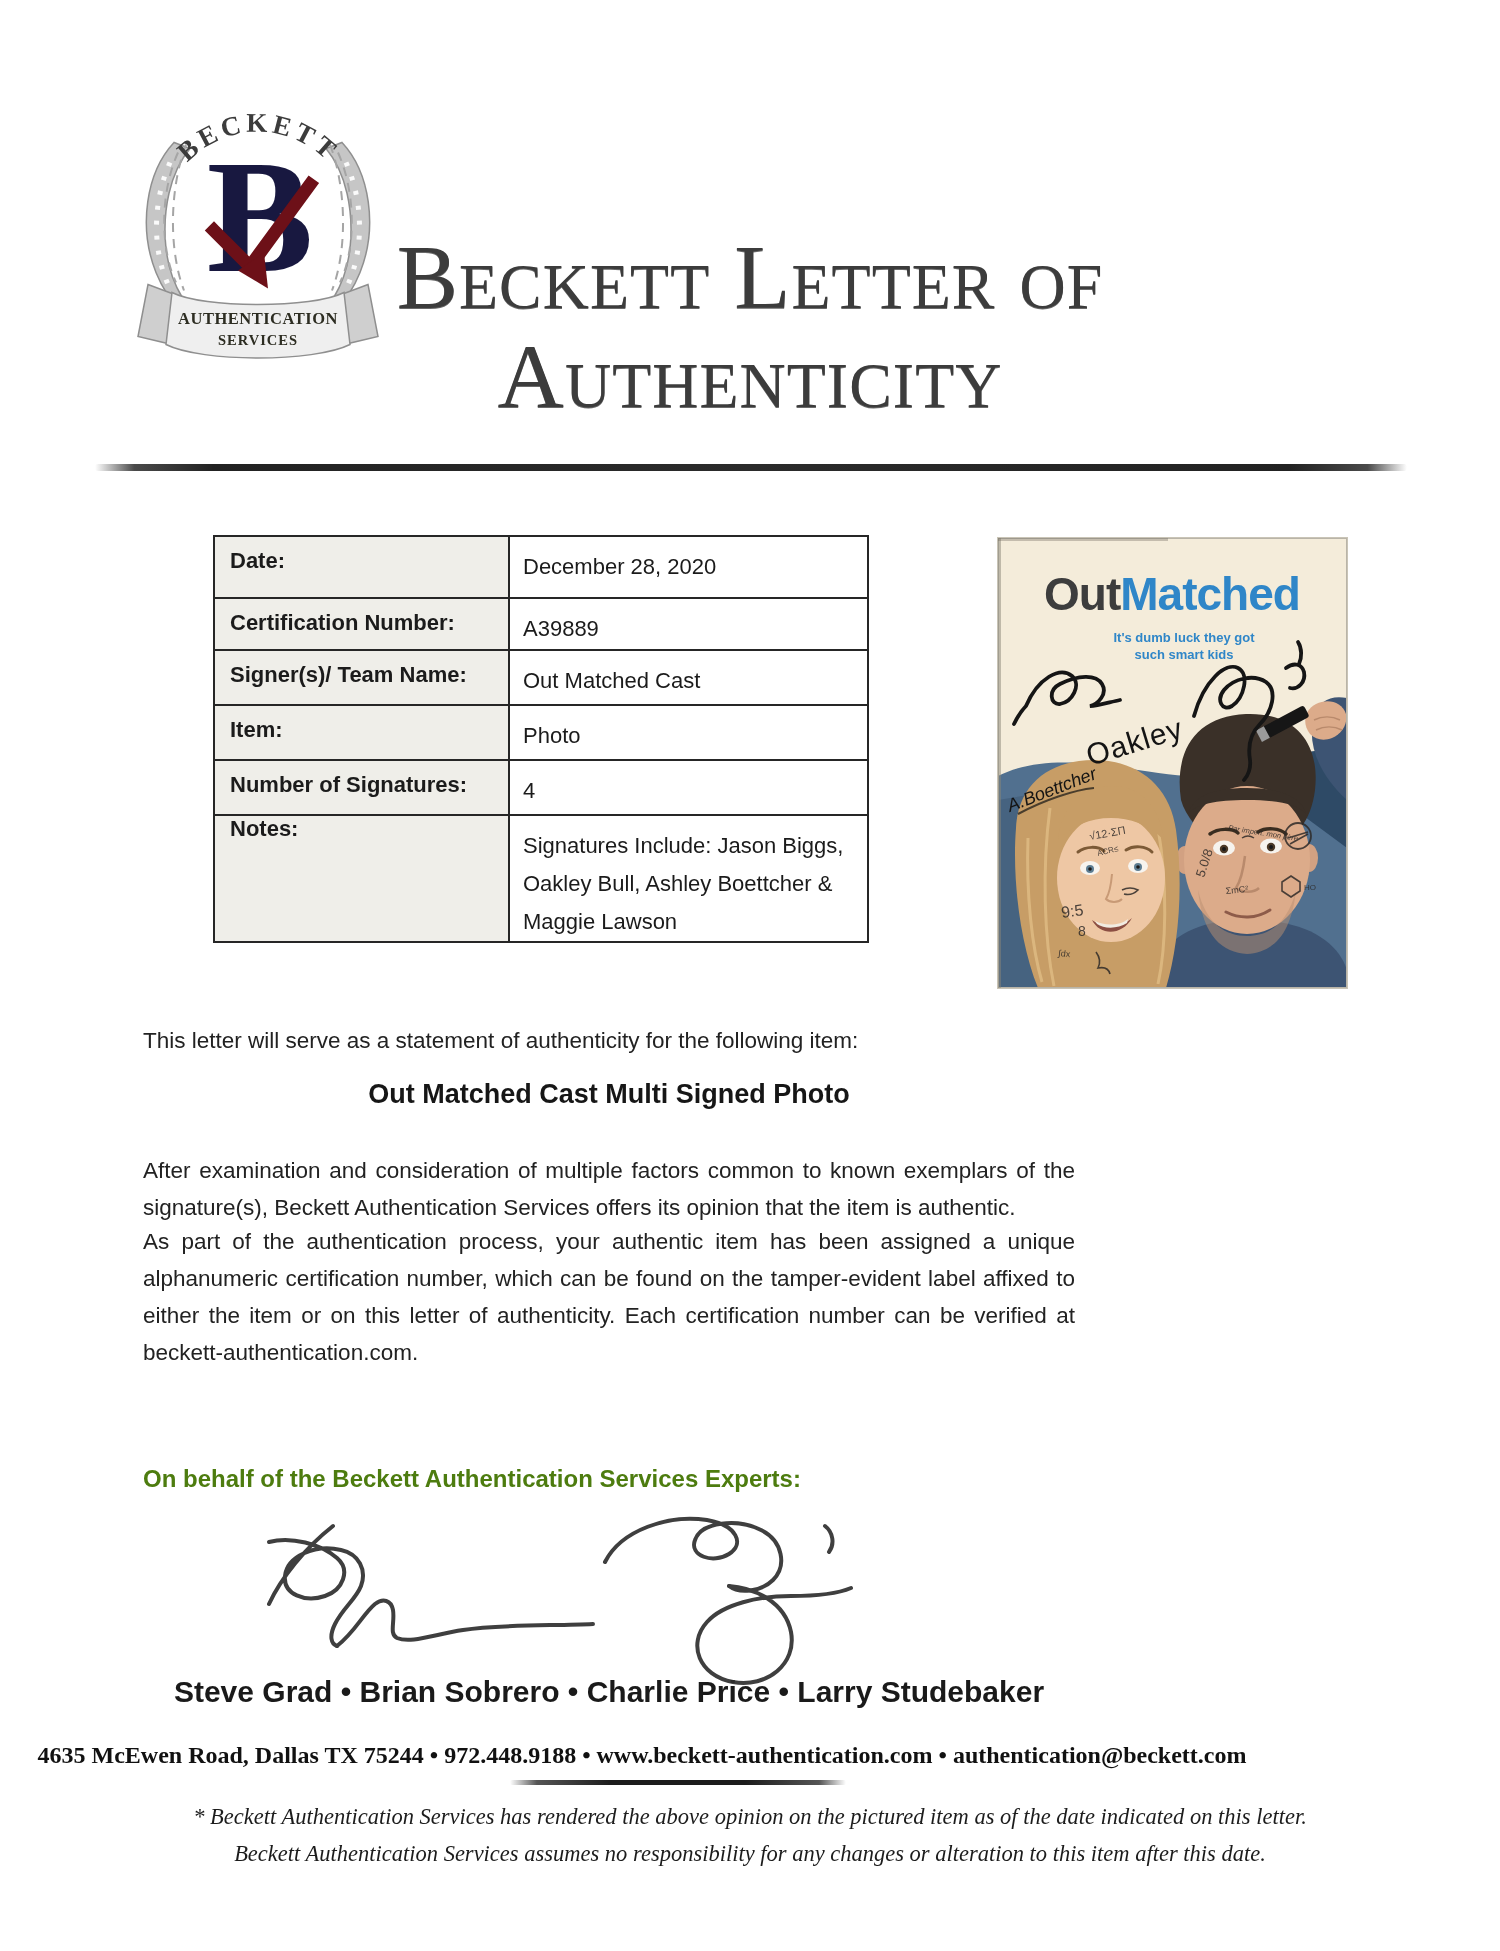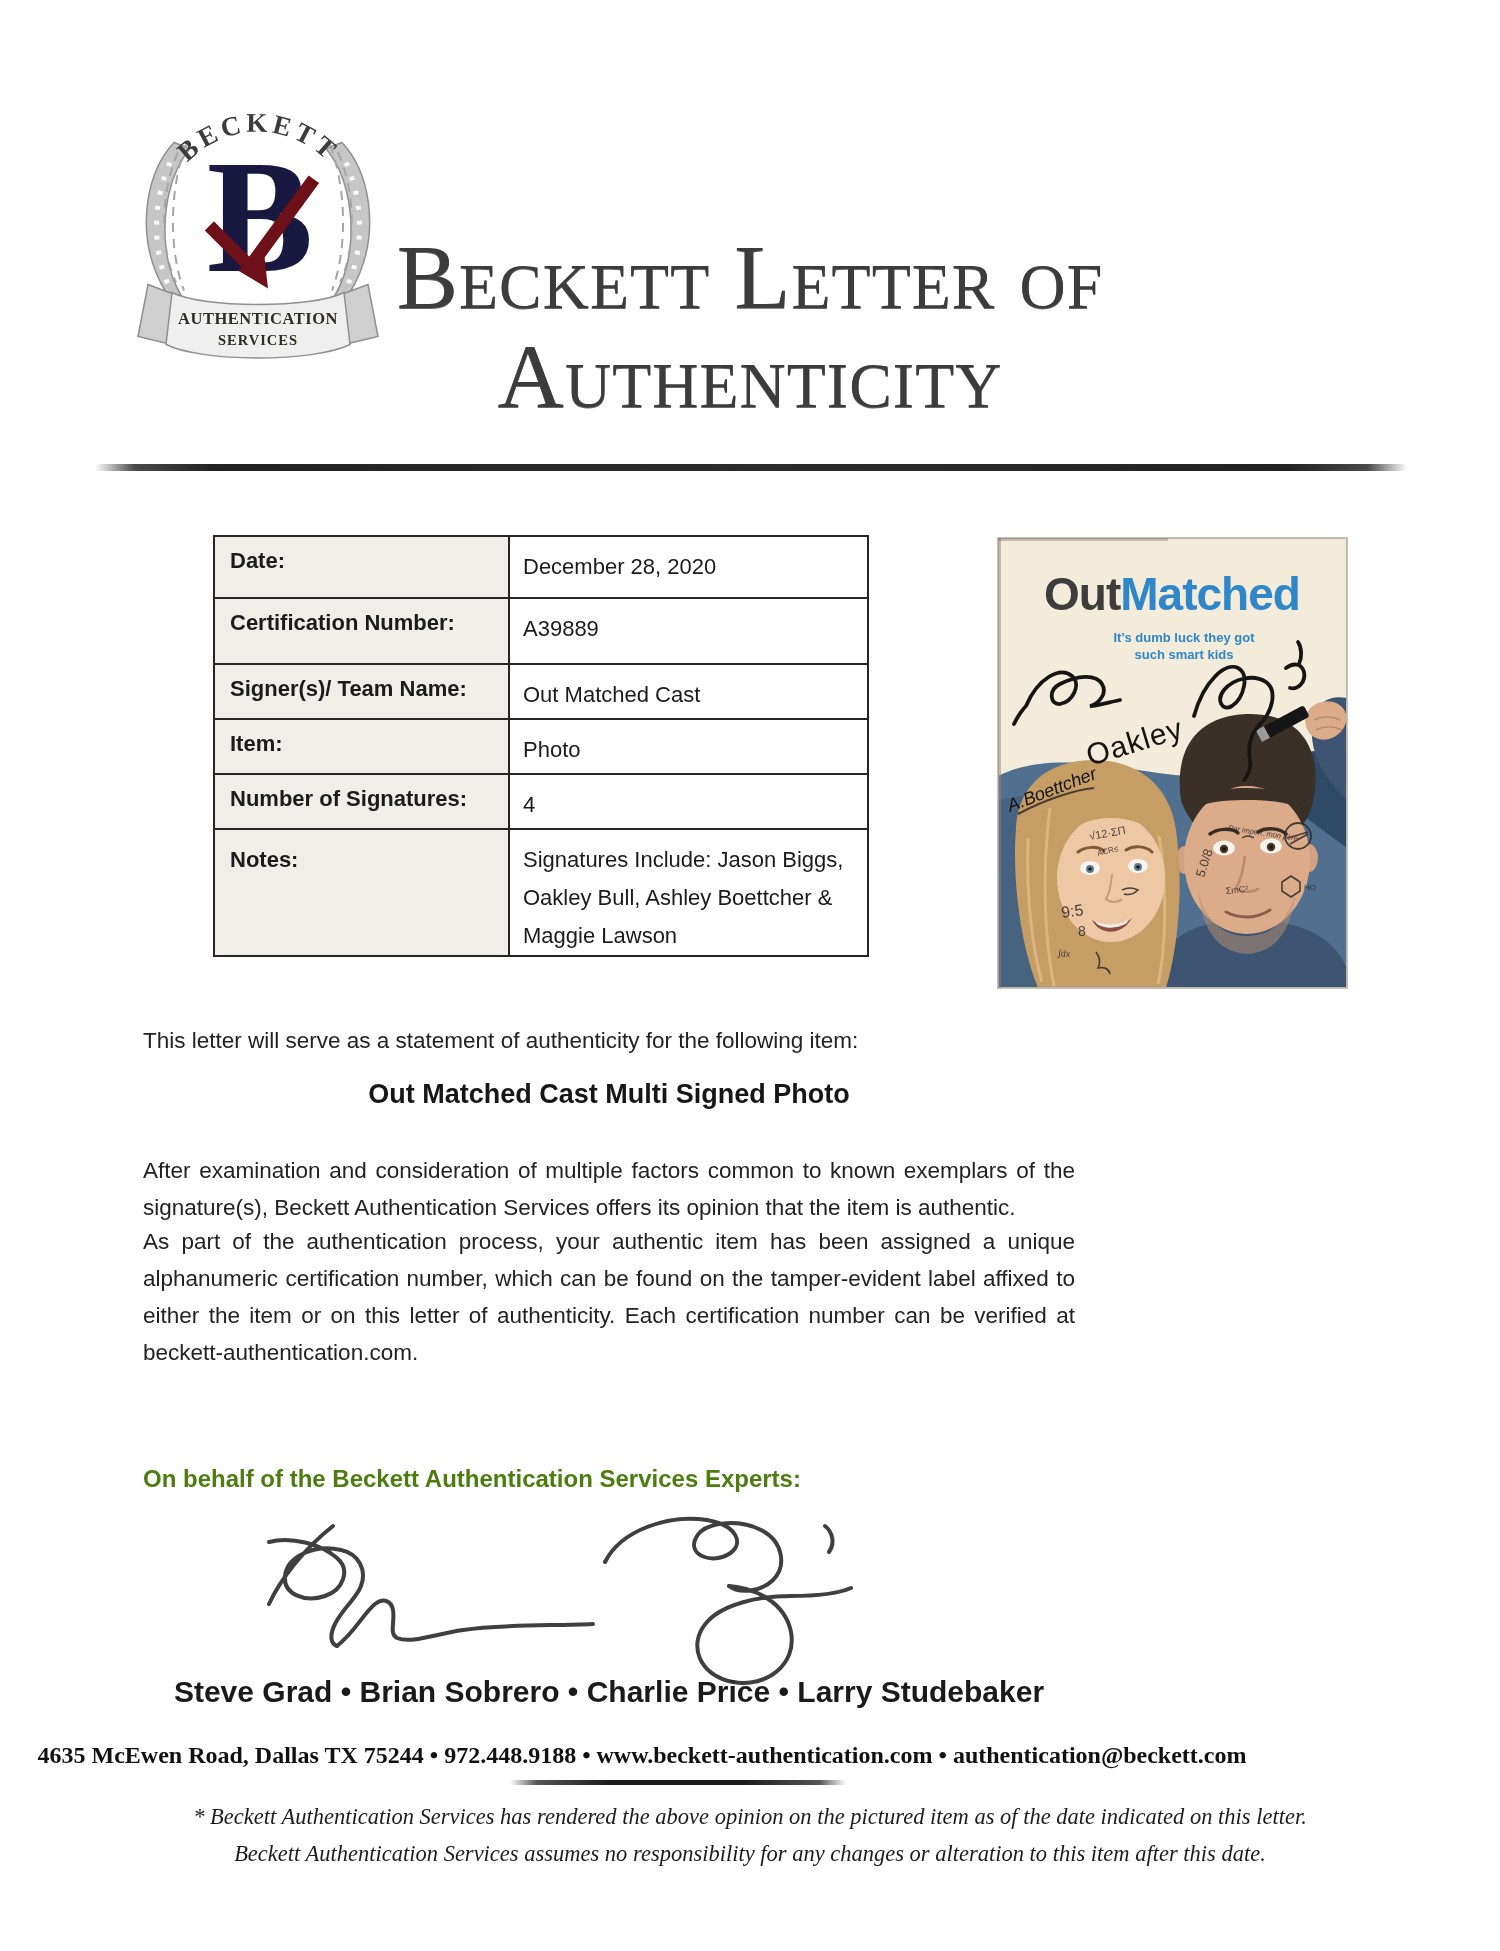--- a/index.html
+++ b/index.html
@@ -12,21 +12,21 @@
              color:#3c3c3c;font-size:92px;line-height:99px;letter-spacing:1px;font-weight:500;
              text-shadow:0 1px 0 #6a6a6a;}
   .rule-main{position:absolute;left:95px;top:464px;width:1312px;height:7px;border-radius:3px;
              background:linear-gradient(90deg,rgba(80,80,80,0) 0%,#4a4a4a 3%,#222 9%,#2b2b2b 50%,#222 91%,#4a4a4a 97%,rgba(80,80,80,0) 100%);}
   
   table.info{position:absolute;left:213px;top:535px;width:654px;border-collapse:collapse;
              table-layout:fixed;font-size:22px;color:#1b1b1b;}
   table.info td{border:2px solid #262626;vertical-align:top;}
   td.lbl{background:#efeee9;font-weight:bold;padding:11px 8px 0 15px;}
   td.val{background:#fff;padding:11px 10px 0 13px;line-height:38px;}
-  td.vmid{vertical-align:middle;padding-top:17px;}
+  td.vmid{vertical-align:middle;padding-top:0;}
   
   .photo{position:absolute;left:998px;top:538px;width:349px;height:450px;box-shadow:0 0 0 1px #c9c4b6;}
   
   .btxt{position:absolute;left:143px;width:932px;font-size:22.5px;line-height:37px;color:#222;}
   .intro{top:1022px;}
   .item-title{top:1076px;text-align:center;font-weight:bold;font-size:27px;color:#161616;}
   .para{text-align:justify;}
   .p1{top:1152px;}
   .p2{top:1223px;}
   .experts-h{top:1460px;font-weight:bold;font-size:24px;color:#4d7c0f;}
@@ -88,21 +88,21 @@
   <table class="info">
     <colgroup>
         <col style="width:295px">
         <col style="width:359px">
       </colgroup>
     <tbody>
         <tr style="height:62px">
       <td class="lbl">Date:</td>
       <td class="val">December 28, 2020</td>
     </tr>
-    <tr style="height:66px">
+    <tr style="height:52px">
       <td class="lbl">Certification Number:</td>
       <td class="val">A39889</td>
     </tr>
     <tr style="height:55px">
       <td class="lbl">Signer(s)/ Team Name:</td>
       <td class="val">Out Matched Cast</td>
     </tr>
     <tr style="height:55px">
       <td class="lbl">Item:</td>
       <td class="val">Photo</td>

